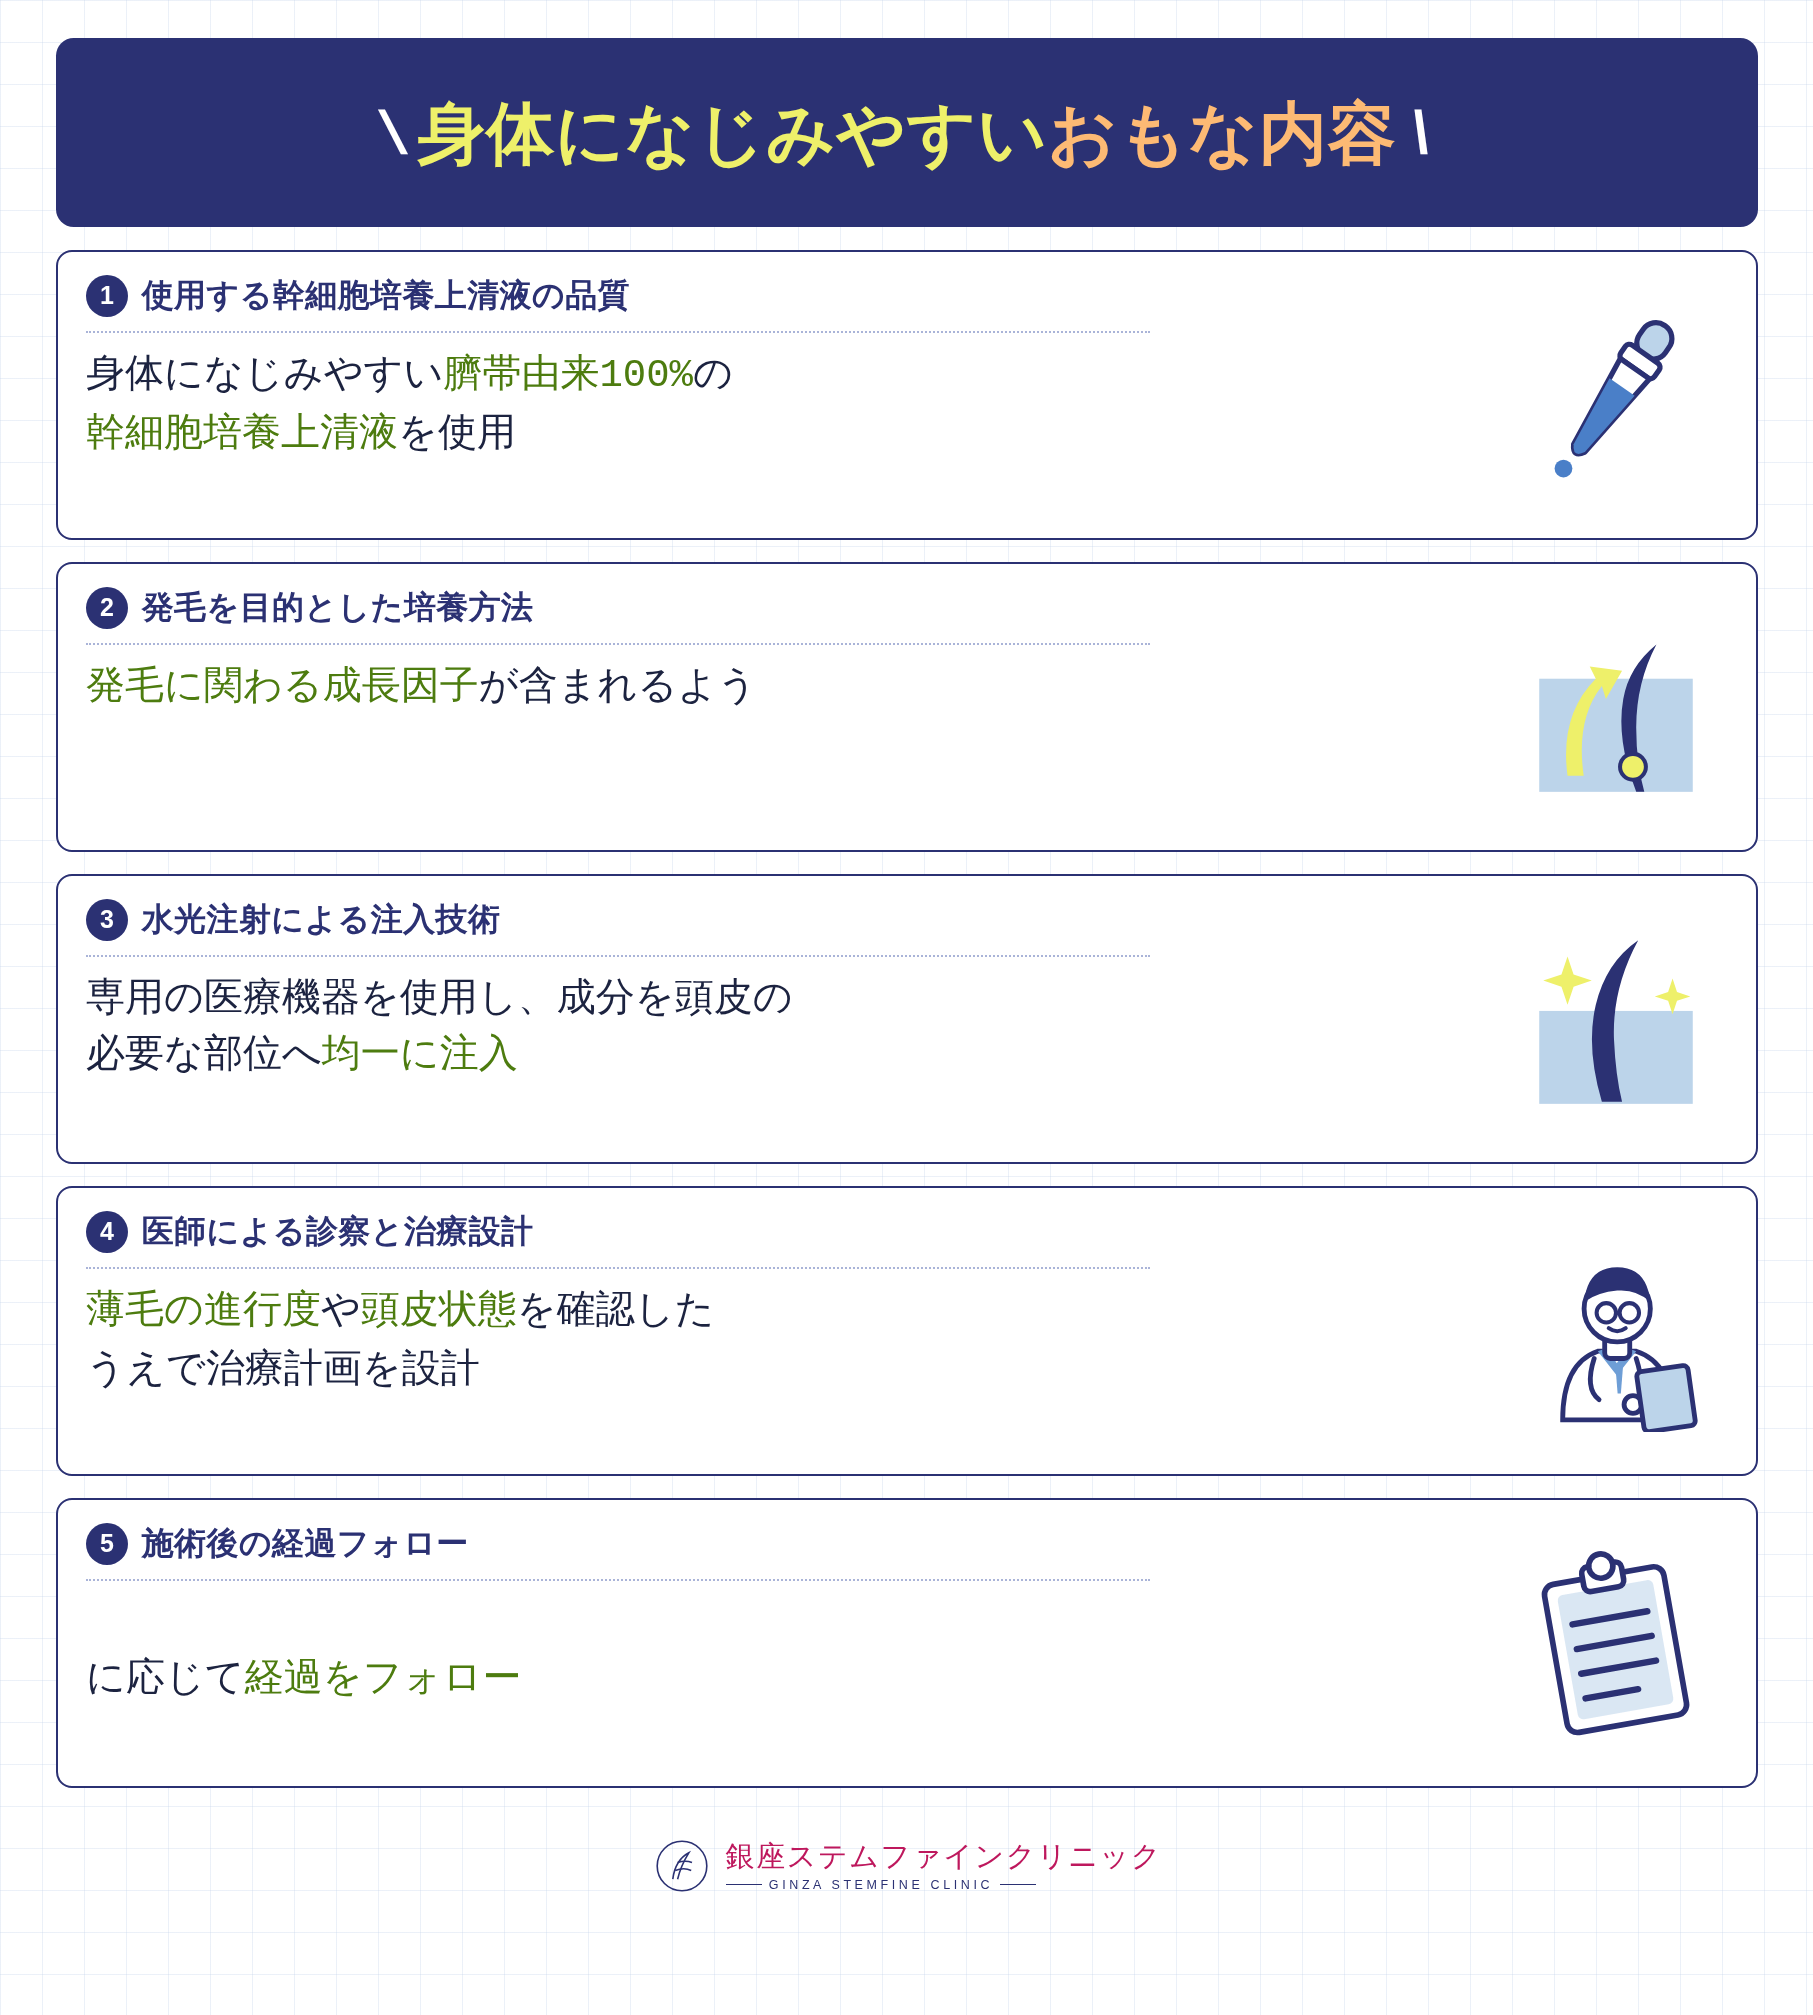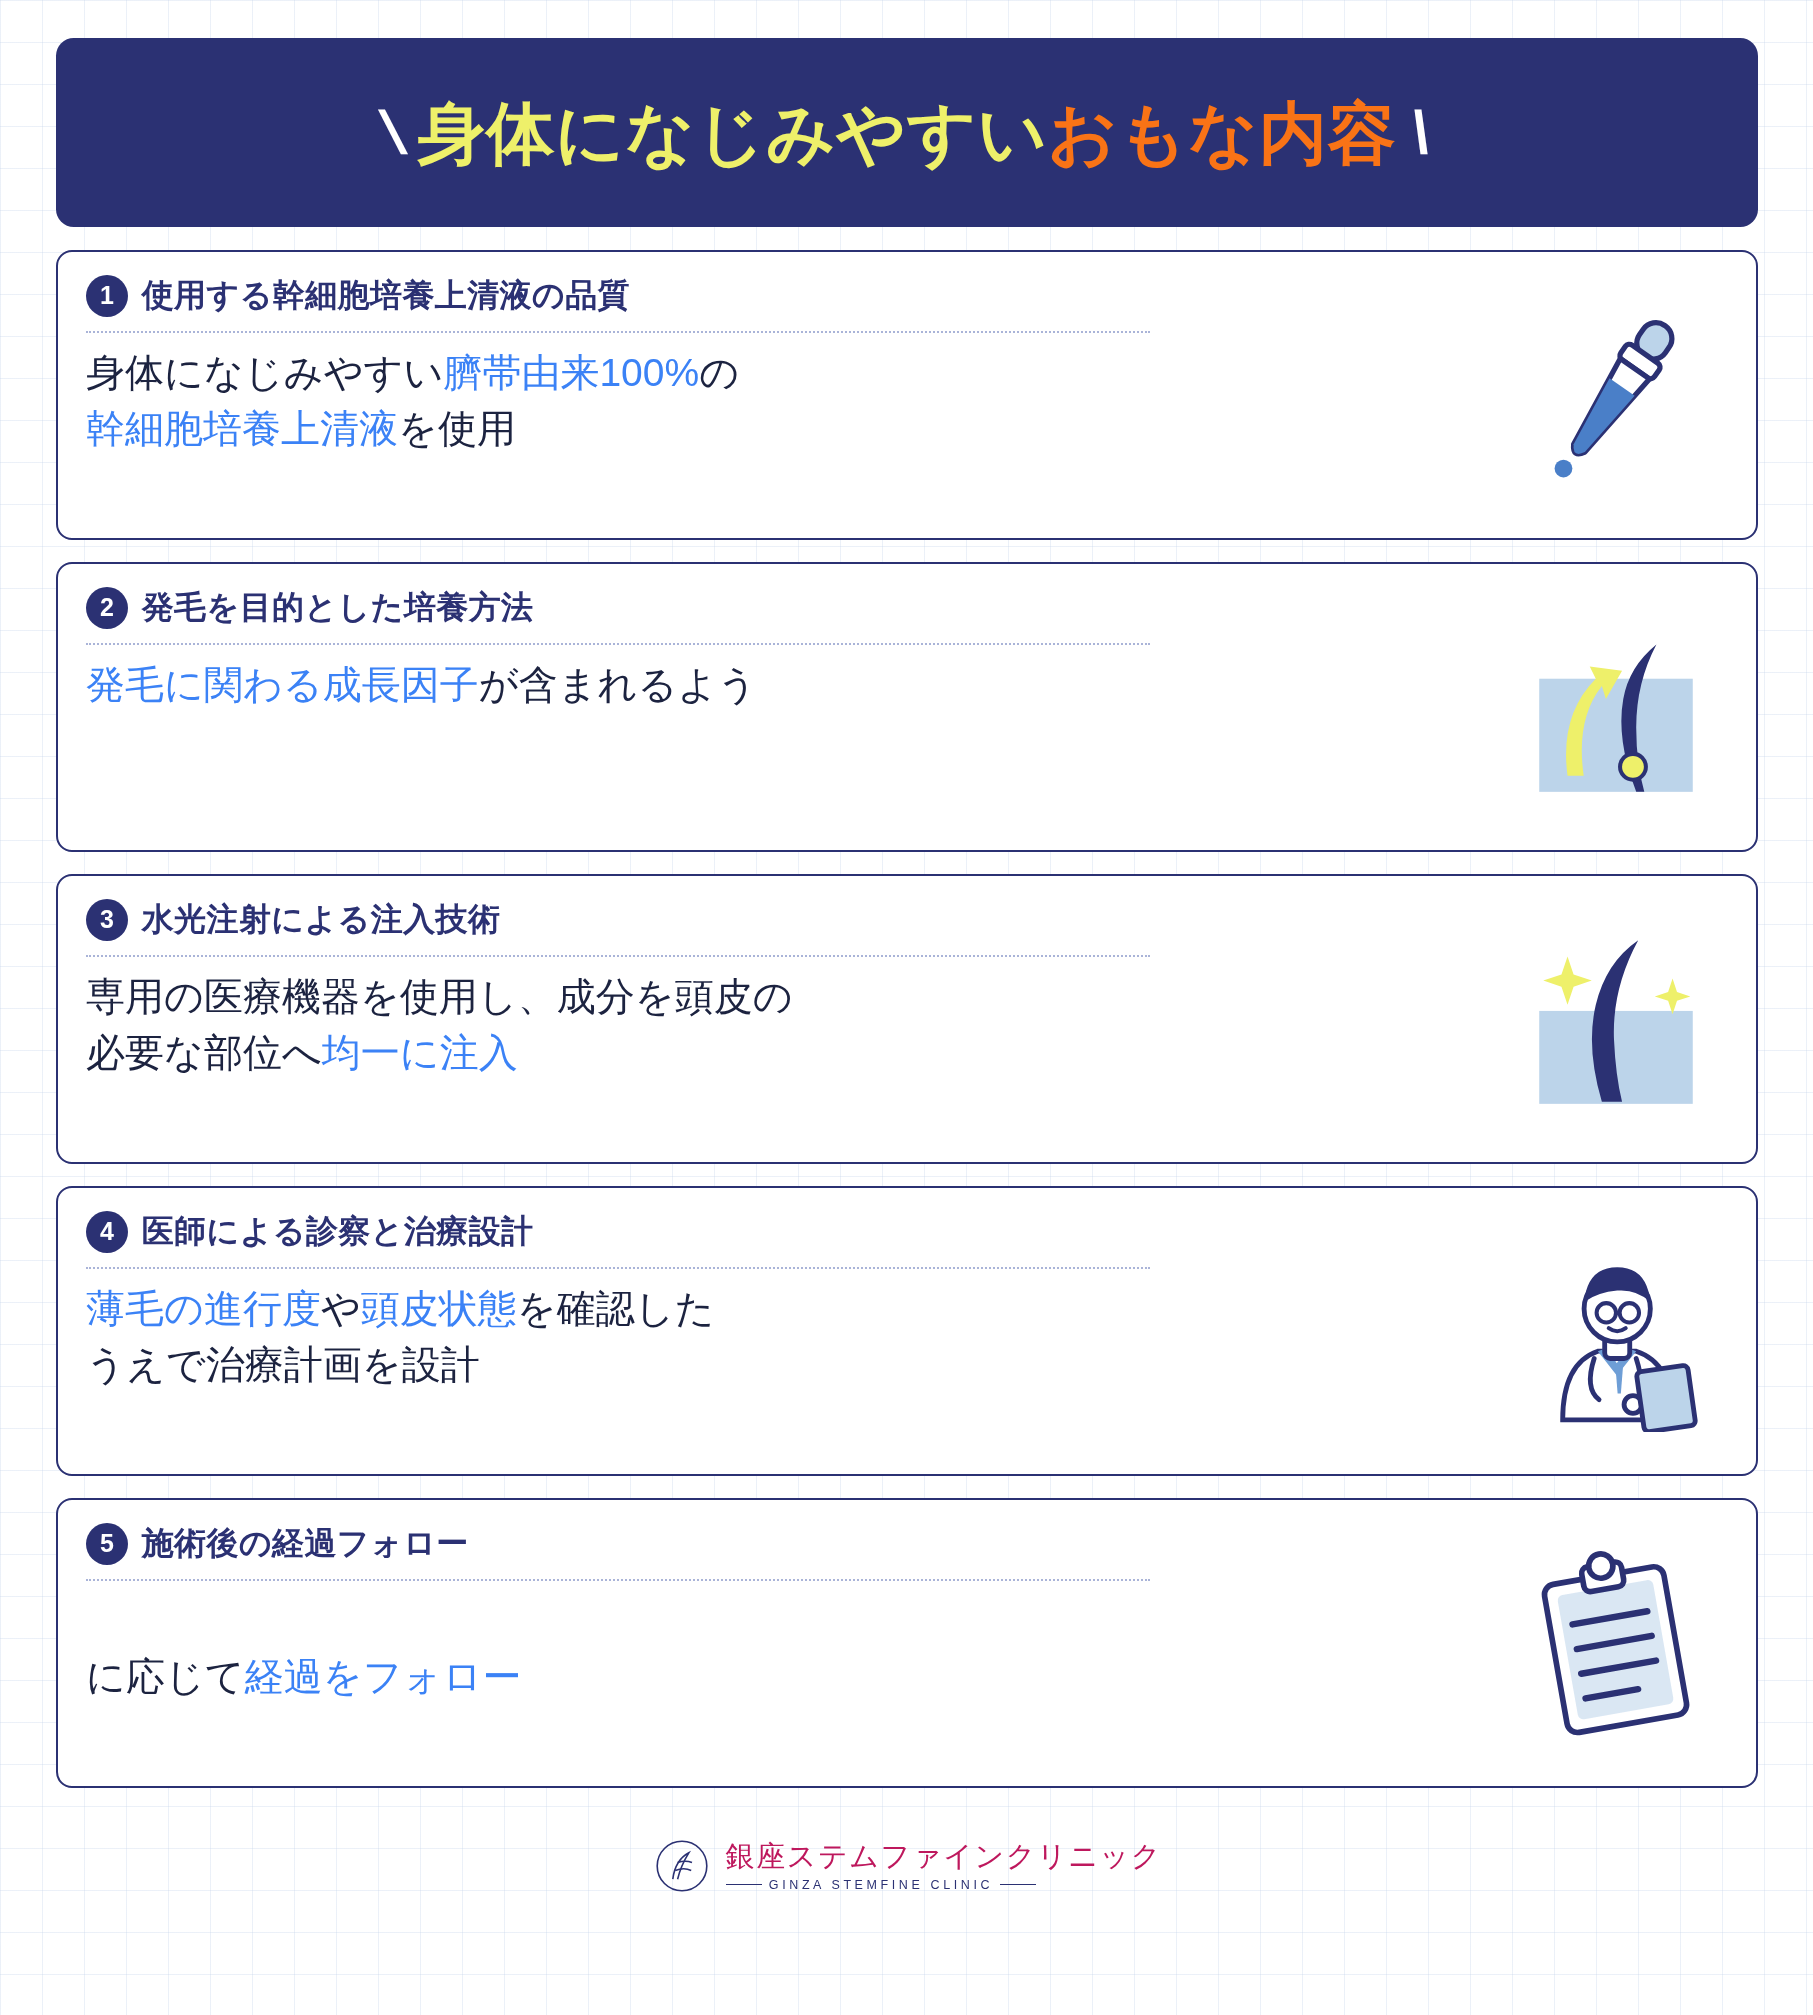--- a/index.html
+++ b/index.html
@@ -58,21 +58,21 @@
   .slash.left { transform: skewX(18deg); }
   .slash.right { transform: skewX(18deg); }
   .header-title {
     font-size: 68px;
     font-weight: 900;
     letter-spacing: 0.8px;
     white-space: nowrap;
     line-height: 1;
   }
   .header-title .hl { color: #eef06a; }
-  .header-title .wh { color: #f97316; }
+  .header-title .wh { color: #fdba74; }
 
   
   .cards {
     margin-top: 23.4px;
     display: flex;
     flex-direction: column;
     gap: 22px;
   }
   .card {
     background: #ffffff;
@@ -116,21 +116,21 @@
     height: 0;
     border-bottom: 2.8px dotted #aab4d8;
   }
   .card-body {
     font-size: 39px;
     line-height: 1.45;
     color: #1c2340;
     font-weight: 500;
     max-width: 1169px;
   }
-  .card-body .blue { color: #3b82f6; }
+  .card-body .blue { color: #4d7c0f; font-family: Liberation Mono, monospace; }
 
   .card-art {
     position: absolute;
     right: 39px;
     top: 50%;
     transform: translateY(-50%);
     width: 202px;
     height: 202px;
   }
   .card-art svg { width: 100%; height: 100%; display: block; }

